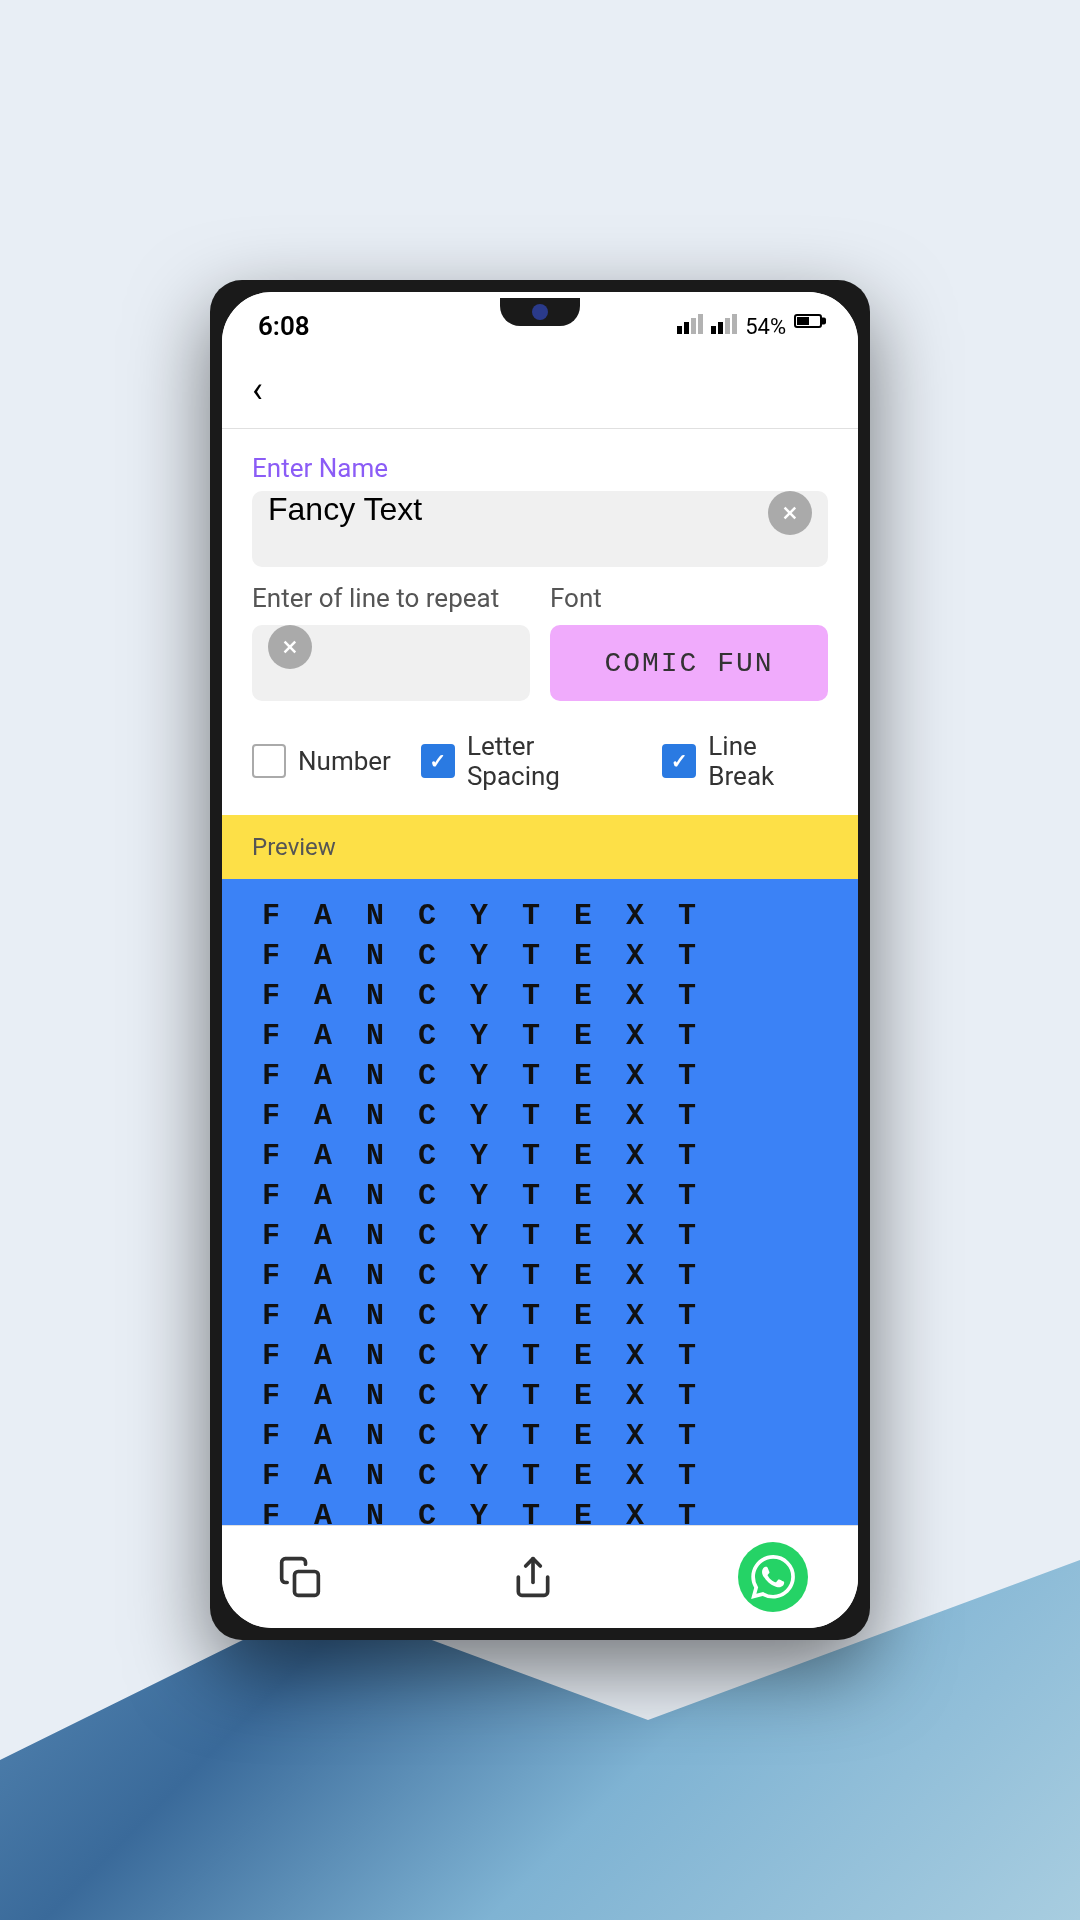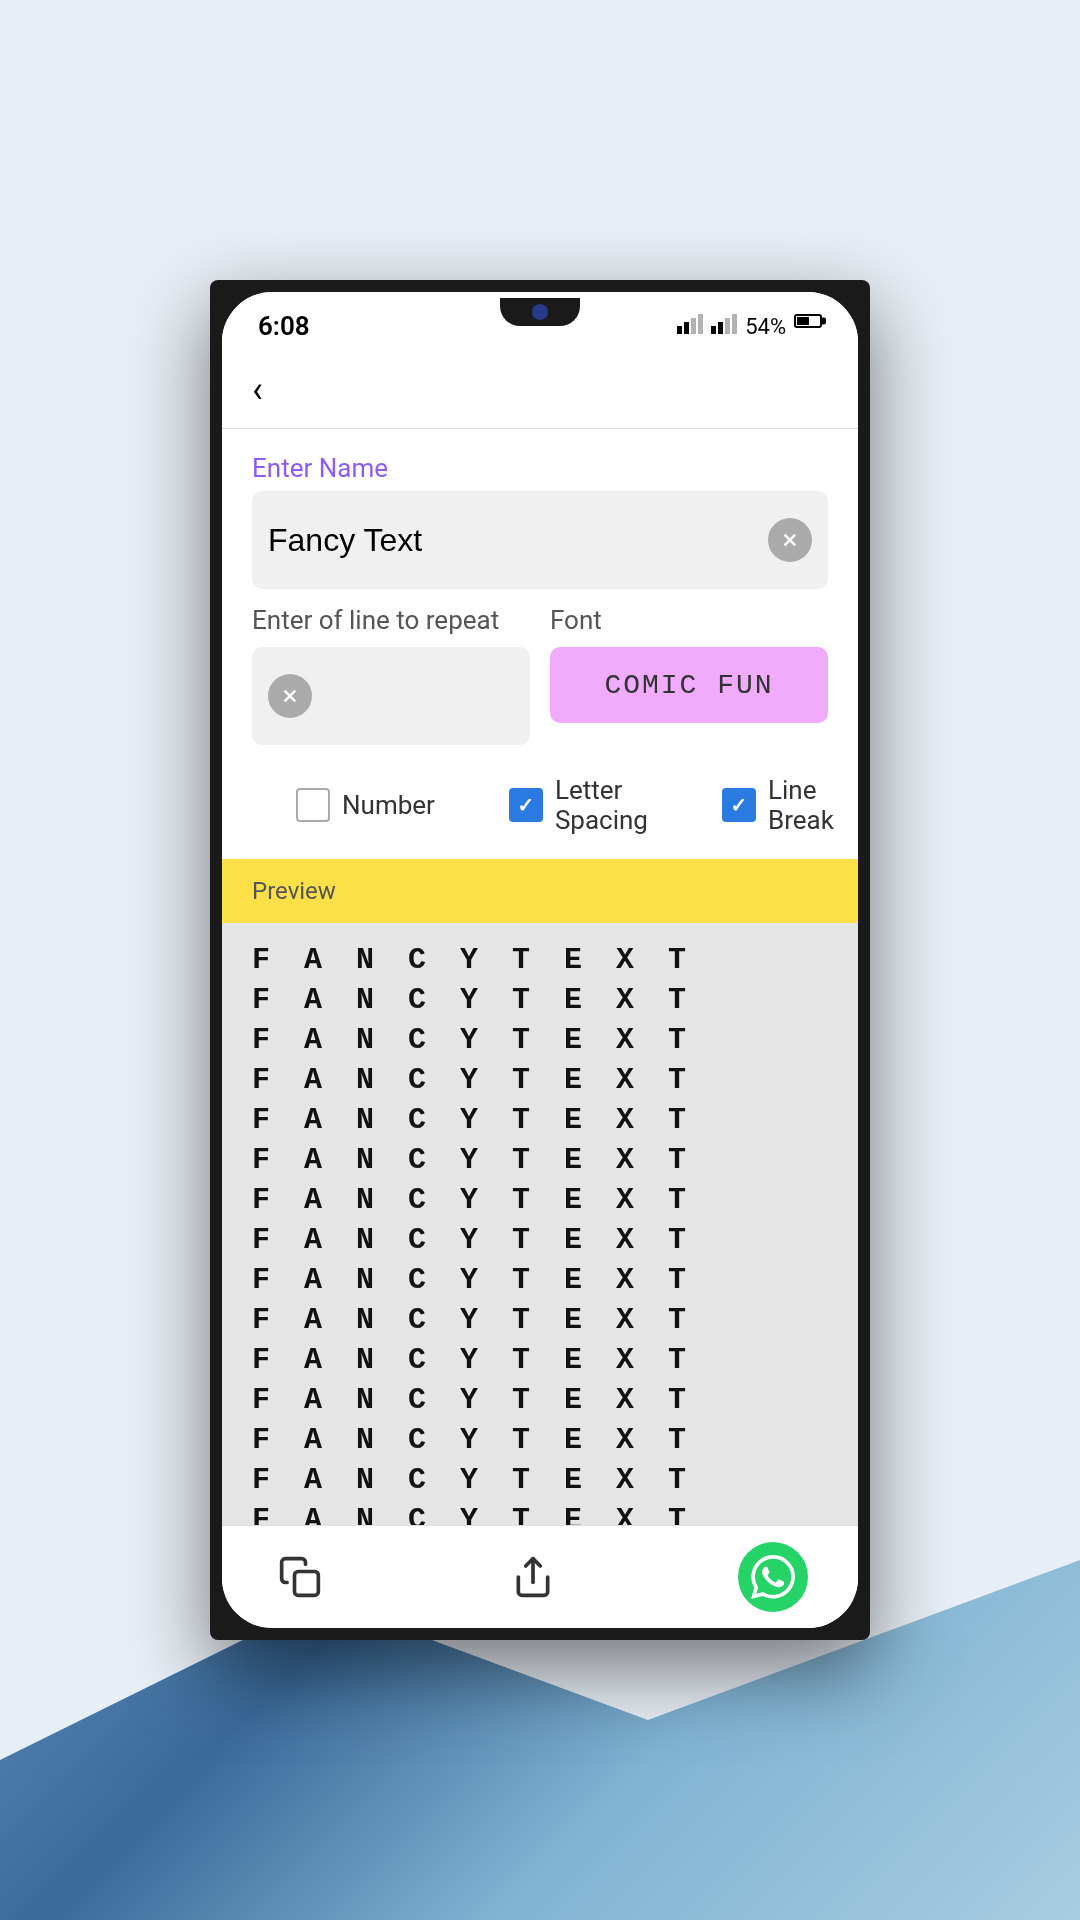--- a/index.html
+++ b/index.html
@@ -27,21 +27,21 @@
       background: linear-gradient(135deg, #5b8db8 0%, #3a6a9a 30%, #7fb3d3 60%, #a8cde0 100%);
       clip-path: polygon(0 60%, 30% 20%, 60% 50%, 100% 10%, 100% 100%, 0 100%);
       z-index: 0;
     }
 
     
     .phone {
       width: 660px;
       height: 1360px;
       background: #1a1a1a;
-      border-radius: 8px;
+      border-radius: 32px;
       position: relative;
       z-index: 1;
       box-shadow: 0 30px 80px rgba(0,0,0,0.5);
       padding: 12px;
     }
 
     .phone-screen {
       width: 100%;
       height: 100%;
       background: #ffffff;
@@ -197,23 +197,23 @@
     .label {
       font-size: 26px;
       color: #8b5cf6;
       margin-bottom: 8px;
     }
 
     .input-wrapper {
       background: #f0f0f0;
       border-radius: 10px;
       display: flex;
-      align-items: center;
+      align-items: flex-start;
       padding: 0 16px;
-      height: 98px;
+      height: 76px;
     }
 
     .input-field {
       flex: 1;
       font-size: 32px;
       color: #000;
       background: transparent;
       border: none;
       outline: none;
     }
@@ -278,21 +278,20 @@
       align-items: center;
       padding: 10px 30px 24px;
       gap: 30px;
     }
 
     .checkbox-item {
       display: flex;
       align-items: center;
       gap: 12px;
       cursor: pointer;
-      margin-left: 44px;
     }
 
     .checkbox {
       width: 34px;
       height: 34px;
       border: 2px solid #aaa;
       border-radius: 4px;
       background: #fff;
       flex-shrink: 0;
     }
@@ -320,22 +319,22 @@
     
     .preview-header {
       background: #fde047;
       padding: 18px 30px;
       font-size: 24px;
       color: #555;
       font-weight: 400;
     }
 
     .preview-content {
-      padding: 20px 30px;
-      background: #e5e5e5;
+      padding: 20px 40px;
+      background: #3b82f6;
     }
 
     .preview-line {
       font-size: 30px;
       color: #111;
       letter-spacing: 8px;
       margin-bottom: 6px;
       font-family: 'Courier New', monospace;
       font-weight: 700;
     }

